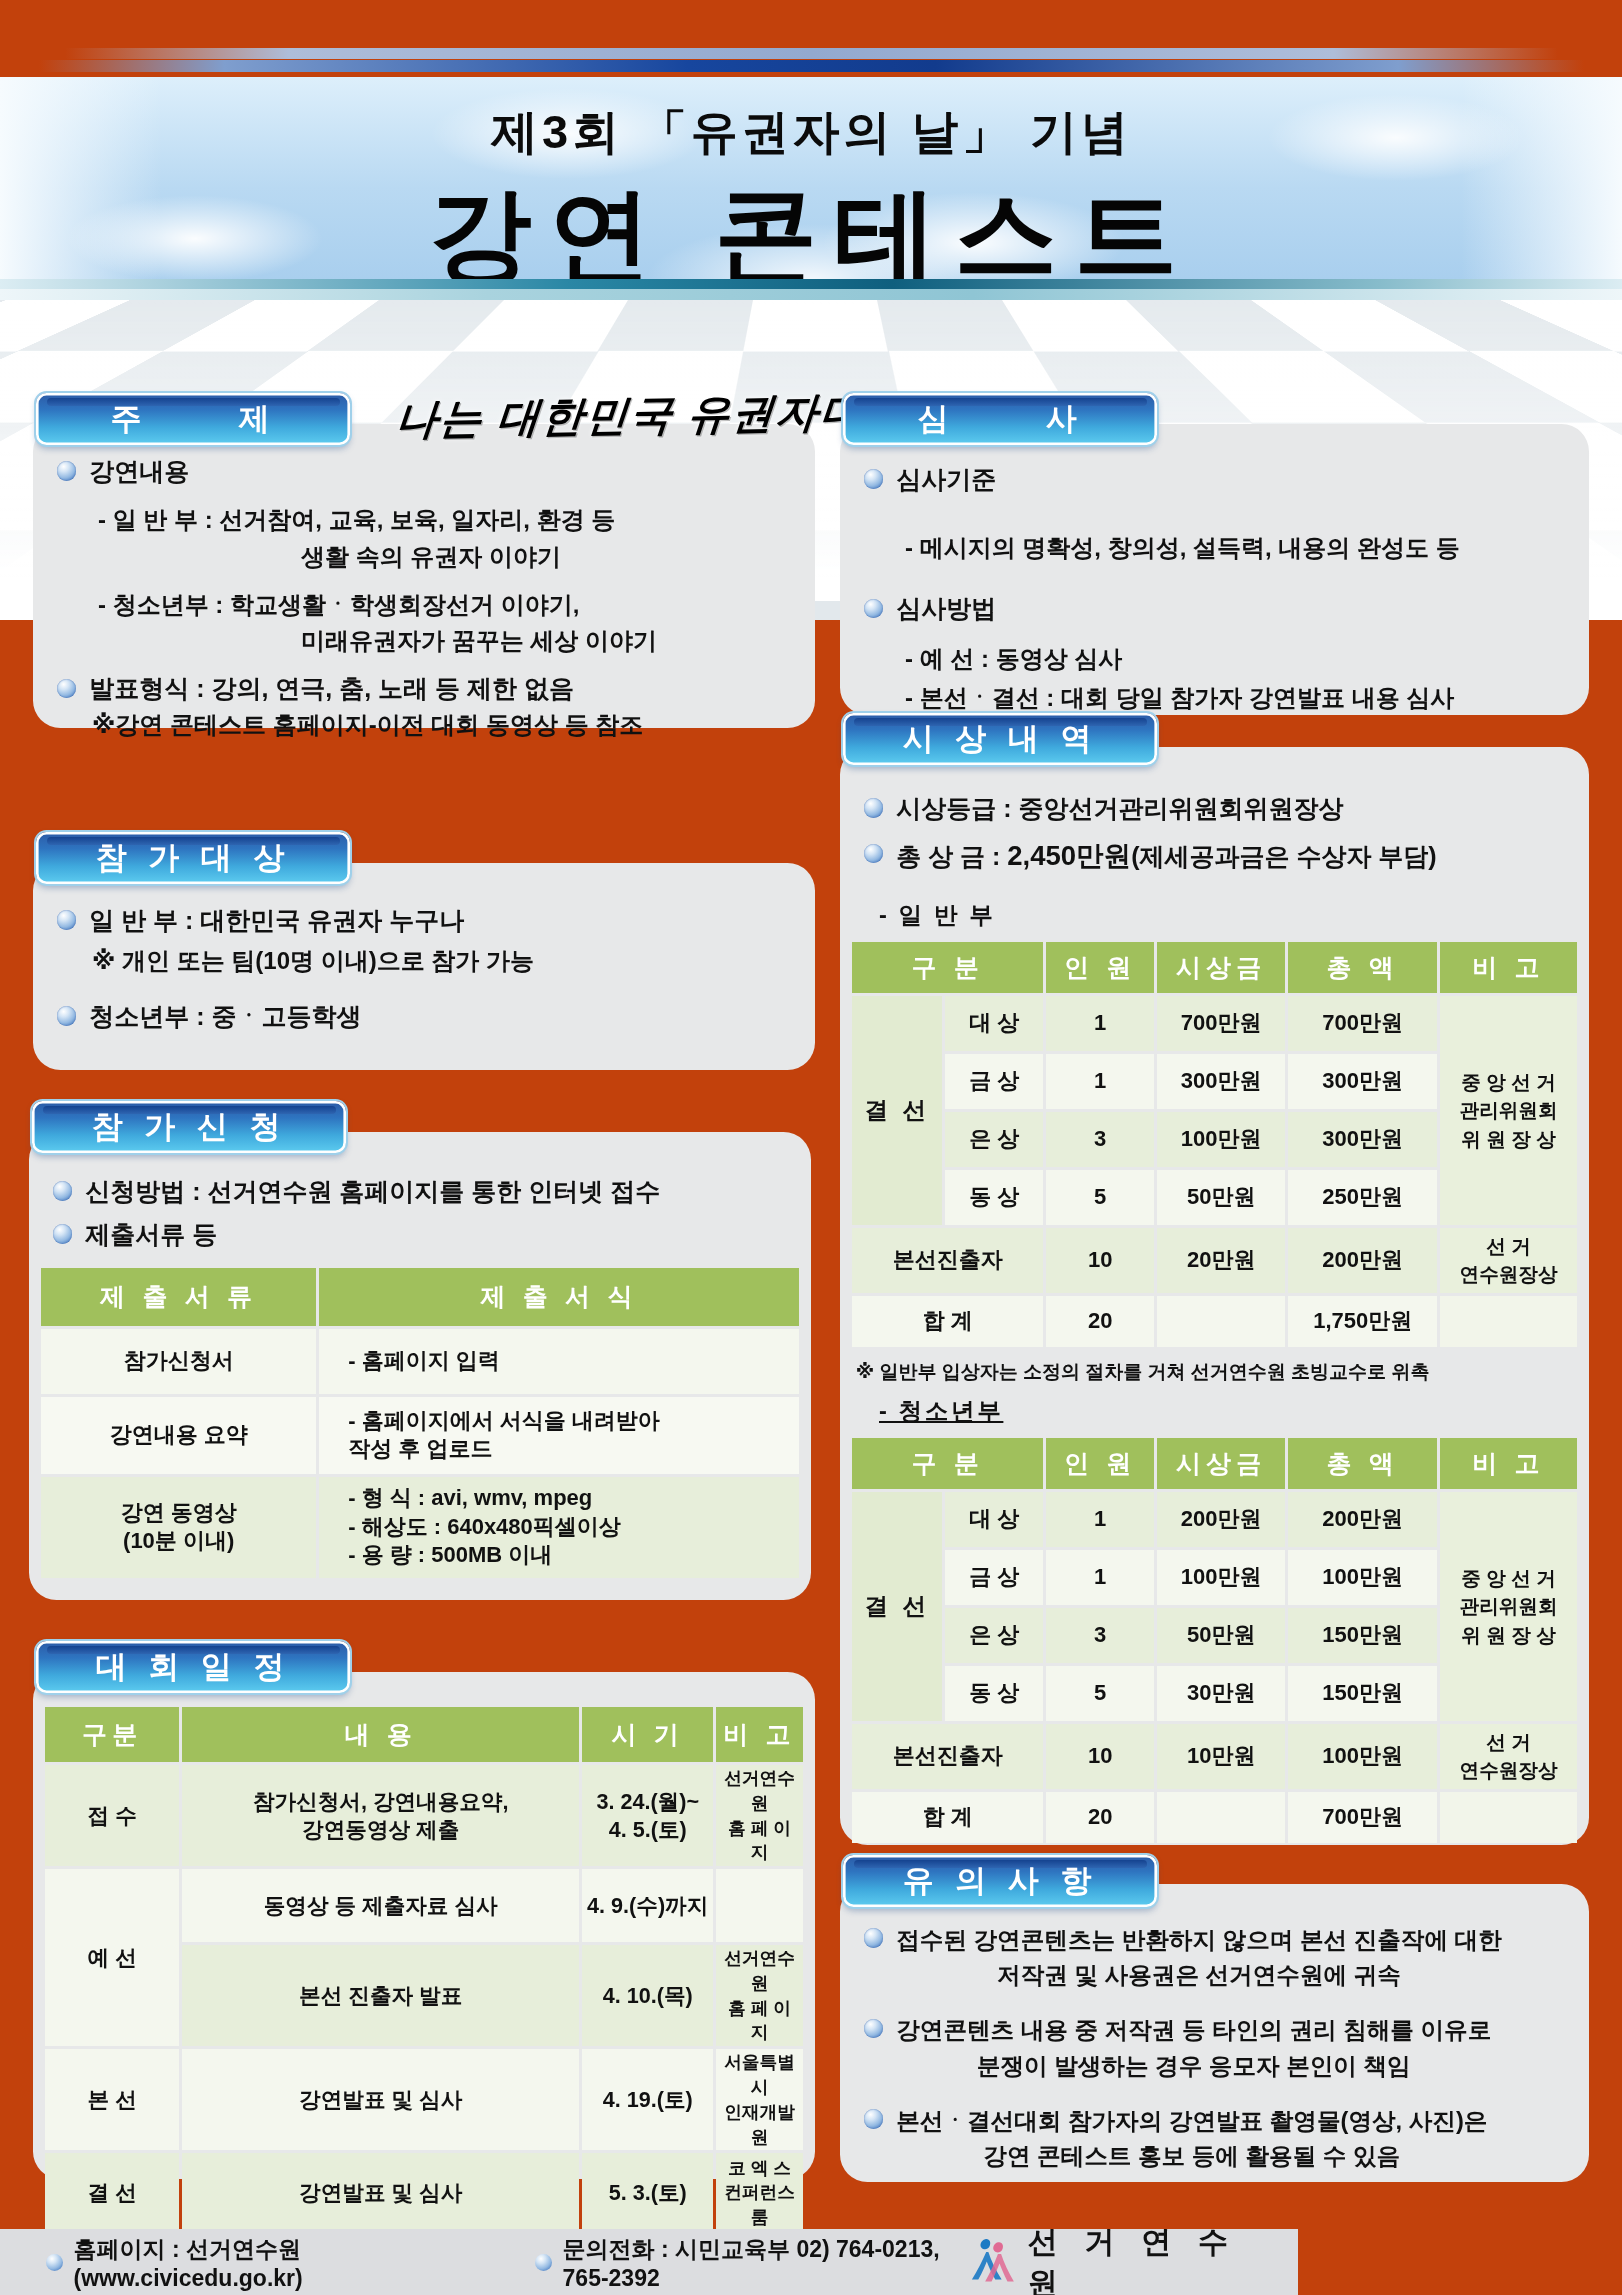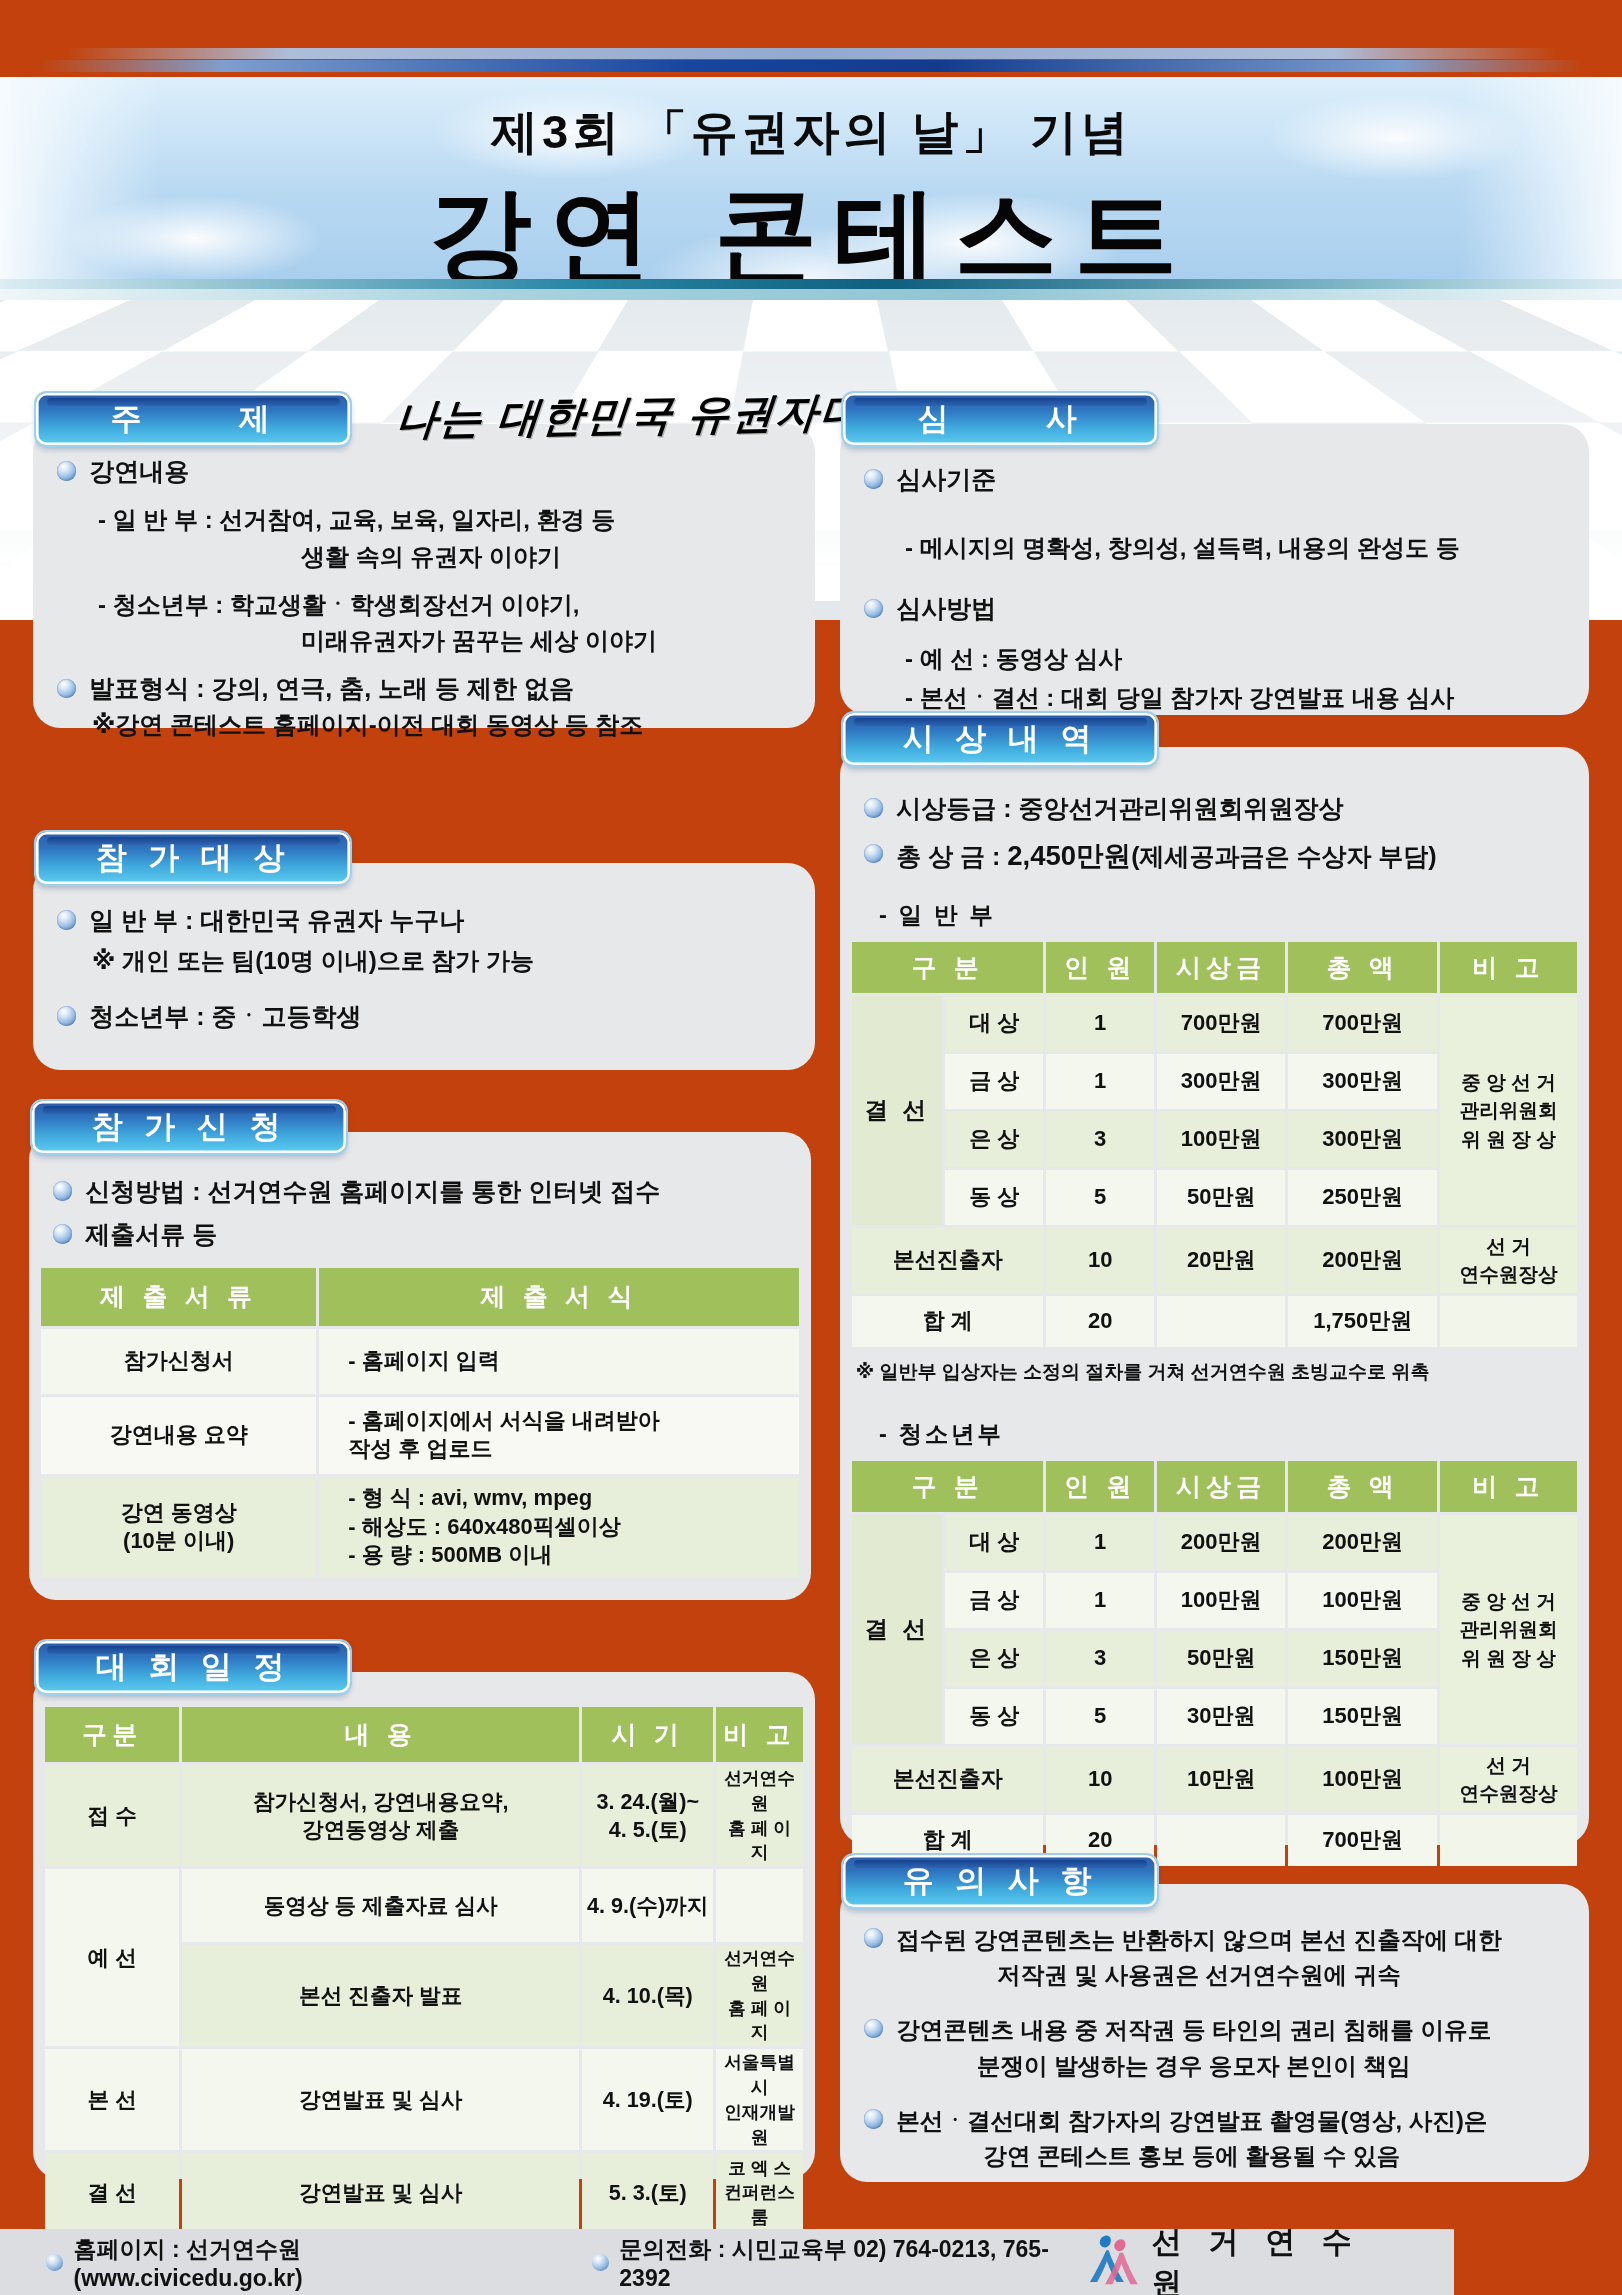--- a/index.html
+++ b/index.html
@@ -85,21 +85,21 @@
   .sc-t th{height:55px;}
   .sc-t td{font-size:21.6px;}
   .sc-remark{font-size:17.7px !important;line-height:1.4 !important;}
 
   
   .money-strong{font-size:27.5px;font-weight:800;}
   .sub-label{margin-left:39px;font-size:23.6px;font-weight:800;letter-spacing:2.6px;}
   .aw-note{margin-left:15.7px;font-size:19px;font-weight:700;}
 
   
-  .footer{position:absolute;left:0;top:2229px;width:1454px;height:67px;background:#dcdde0;z-index:2;
+  .footer{position:absolute;left:0;top:2229px;width:1298px;height:67px;background:#dcdde0;z-index:2;
     display:flex;align-items:center;padding:0 46px;}
   .f-item{display:flex;align-items:center;}
   .f-sphere{flex:none;width:17px;height:17px;border-radius:50%;
     background:radial-gradient(circle at 35% 28%,#ffffff 0%,#d3e4f5 28%,#93b9e2 60%,#4d7fc2 85%,#315fa9 100%);}
   .f-text{margin-left:10.5px;font-size:23px;font-weight:700;}
   .f-logo{margin-left:auto;display:flex;align-items:center;}
   .f-logo-text{margin-left:9.2px;font-size:30px;font-weight:800;letter-spacing:9.2px;}
 
   
   .sec-topic  {left:33px;  top:393px;  width:782px; height:335px;}
@@ -308,21 +308,21 @@
           <td class="t-total">20</td>
           <td class="t-total"></td>
           <td class="t-total">1,750만원</td>
           <td class="t-total cell-remark-empty"></td>
         </tr>
       </tbody>
         </table>
 
       <div class="aw-note" style="margin-top:9.2px;">※ 일반부 입상자는 소정의 절차를 거쳐 선거연수원 초빙교수로 위촉</div>
 
-      <div class="sub-label" style="margin-top:33px;">- 청소년부</div>
+      <div class="sub-label" style="margin-top:10px;text-decoration:underline;">- 청소년부</div>
 
       <table class="aw-t" style="margin-top:7.9px;">
         <colgroup>
             <col style="width:90px">
             <col style="width:98px">
             <col style="width:108px">
             <col style="width:128px">
             <col style="width:149px">
             <col>
           </colgroup>

